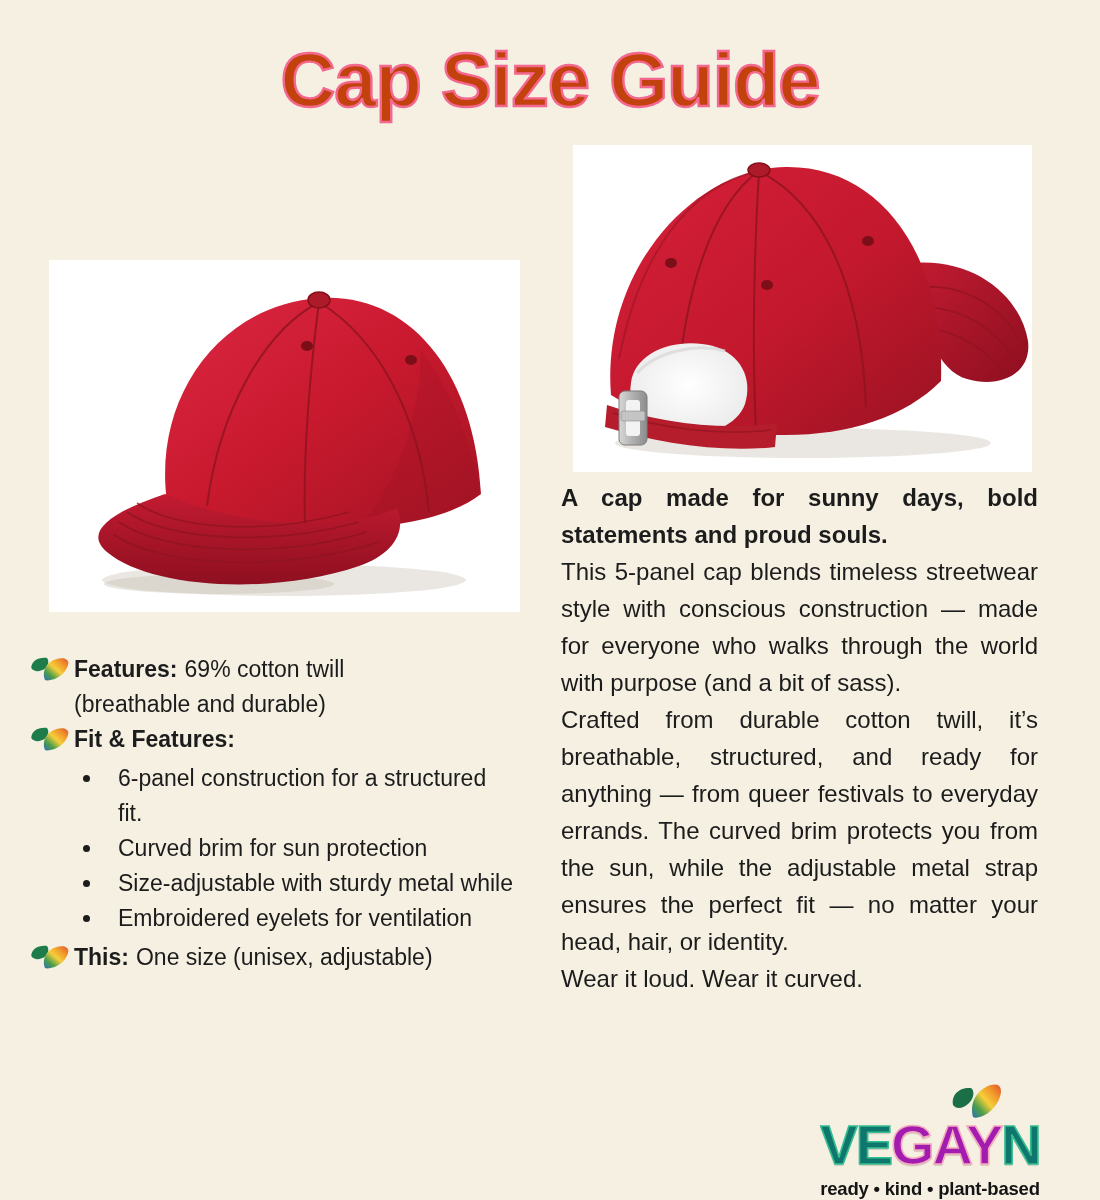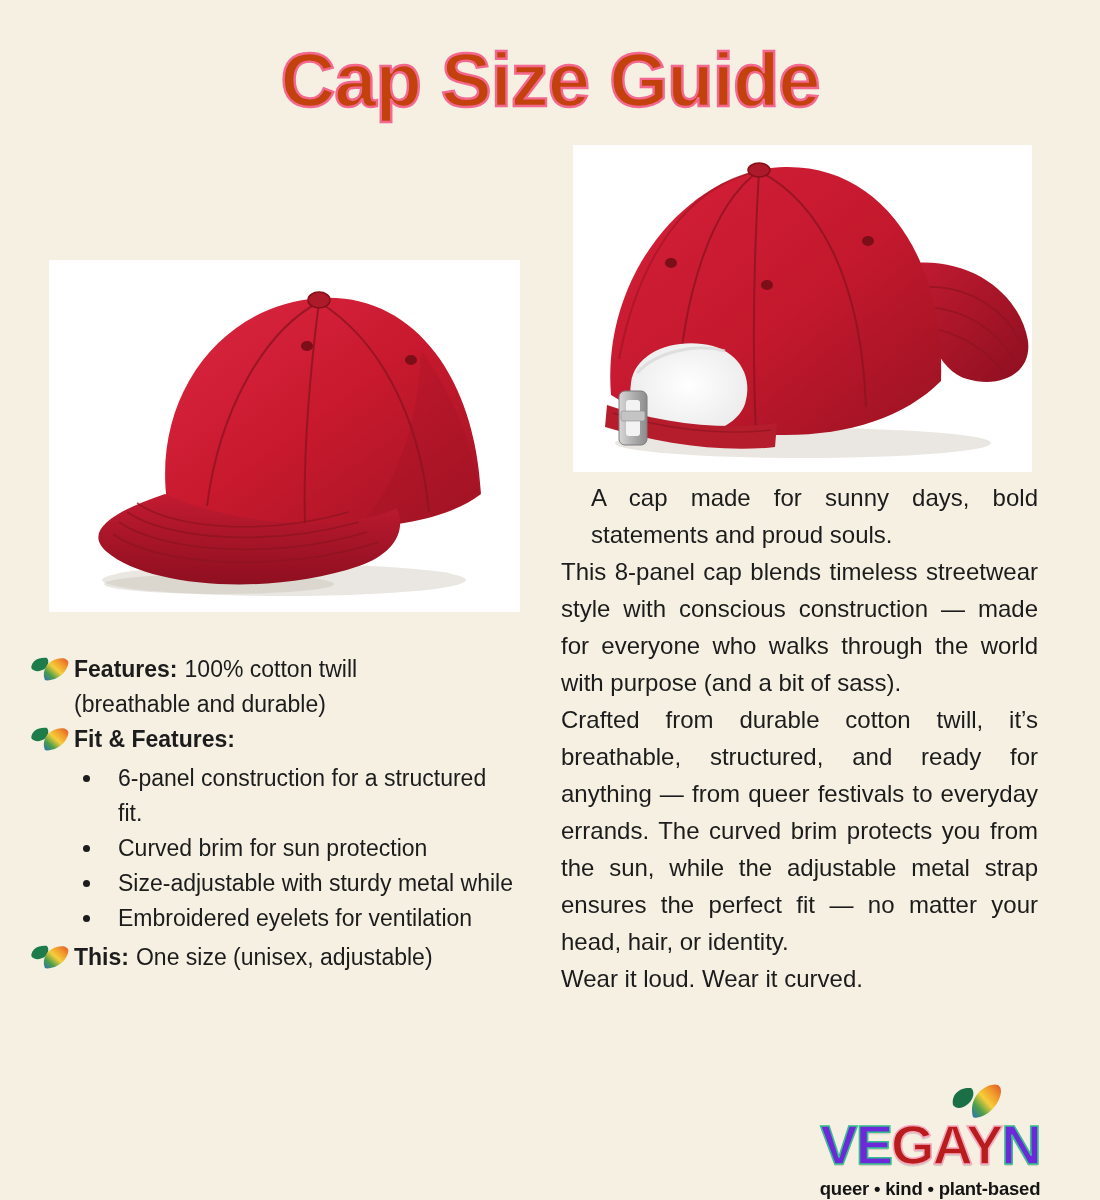--- a/index.html
+++ b/index.html
@@ -26,29 +26,29 @@
   .leaves{flex:0 0 46px;margin-top:5px;}
   .leaves svg{display:block;width:42px;height:27px;}
   .feature-body{flex:1;}
   .feature-body.narrow{max-width:334px;}
   .flabel{font-weight:bold;margin-right:7px;}
   .bullets{margin:4px;padding:0 0 0 26px;list-style:disc;max-width:412px;}
   .bullets li{padding-left:14px;}
   
   .description{position:absolute;left:561px;top:479px;width:477px;font-size:24px;line-height:37px;}
   .description p{margin:0;text-align:justify;}
-  .description .intro{font-weight:normal;margin-left:30px;}
+  .description .intro{font-weight:bold;}
   
   .logo{position:absolute;left:812px;top:1087px;width:236px;text-align:center;}
   .logo-leaves{position:absolute;left:136px;top:-4px;}
   .logo-leaves svg{display:block;width:54px;height:38px;}
   .logo-word{margin-top:30px;font-size:56px;line-height:1;font-weight:bold;letter-spacing:-2px;white-space:nowrap;
     text-shadow:0 2px 1px rgba(0,0,0,0.15);}
-  .lg-green{color:#6d28d9;-webkit-text-stroke:1.6px #35BE8E;}
-  .lg-pink{color:#b91c1c;-webkit-text-stroke:1.6px #F5A8BE;}
+  .lg-green{color:#0f766e;-webkit-text-stroke:1.6px #35BE8E;}
+  .lg-pink{color:#a21caf;-webkit-text-stroke:1.6px #F5A8BE;}
   .logo-tagline{margin-top:5px;font-size:18.5px;font-weight:bold;letter-spacing:-0.2px;color:#141414;white-space:nowrap;}
 </style>
 </head>
 <body>
 
 <div class="canvas">
 
   <h1 class="title">Cap Size Guide</h1>
 
   <div class="photo photo-front">
@@ -148,21 +148,21 @@
               <stop offset="0.5" stop-color="#F6CE3A"></stop>
                 <stop offset="0.75" stop-color="#4C9E4A"></stop>
               <stop offset="1" stop-color="#2D6FB2"></stop>
             </linearGradient>
           </defs>
           <path d="M2,13 C2,5 10,0 20,1 C23,3 23,9 19,13 C13,18 5,18 2,13 Z" fill="#1E7C4B"></path>
           <path d="M18,27 C14,15 21,5 33,2 C41,0 46,3 46,7 C45,16 36,25 26,27 C22,28 19,28 18,27 Z" fill="url(#rbw1)"></path>
         </svg>
       </span>
       <div class="feature-body narrow">
-        <b class="flabel">Features:</b><span>100% cotton twill (breathable and durable)</span>
+        <b class="flabel">Features:</b><span>69% cotton twill (breathable and durable)</span>
       </div>
     </div>
 
     <div class="feature">
       <span class="leaves">
         <svg viewBox="0 0 46 32">
           <path d="M2,13 C2,5 10,0 20,1 C23,3 23,9 19,13 C13,18 5,18 2,13 Z" fill="#1E7C4B"></path>
           <path d="M18,27 C14,15 21,5 33,2 C41,0 46,3 46,7 C45,16 36,25 26,27 C22,28 19,28 18,27 Z" fill="url(#rbw1)"></path>
         </svg>
       </span>
@@ -186,21 +186,21 @@
       </span>
       <div class="feature-body">
         <b class="flabel">This:</b><span>One size (unisex, adjustable)</span>
       </div>
     </div>
 
   </div>
 
   <div class="description">
     <p class="intro">A cap made for sunny days, bold statements and proud souls.</p>
-    <p>This 8-panel cap blends timeless streetwear style with conscious construction — made for everyone who walks through the world with purpose (and a bit of sass).</p>
+    <p>This 5-panel cap blends timeless streetwear style with conscious construction — made for everyone who walks through the world with purpose (and a bit of sass).</p>
     <p>Crafted from durable cotton twill, it’s breathable, structured, and ready for anything — from queer festivals to everyday errands. The curved brim protects you from the sun, while the adjustable metal strap ensures the perfect fit — no matter your head, hair, or identity.</p>
     <p>Wear it loud. Wear it curved.</p>
   </div>
 
   <div class="logo">
     <span class="logo-leaves">
       <svg viewBox="0 0 52 38">
         <defs>
           <linearGradient id="rbw2" x1="1" y1="0" x2="0" y2="1">
             <stop offset="0" stop-color="#E1502E"></stop>
@@ -208,16 +208,16 @@
             <stop offset="0.5" stop-color="#F6CE3A"></stop>
               <stop offset="0.75" stop-color="#4C9E4A"></stop>
             <stop offset="1" stop-color="#2D6FB2"></stop>
           </linearGradient>
         </defs>
         <path d="M4,22 C2,12 10,4 22,5 C26,8 25,16 19,21 C13,26 7,26 4,22 Z" fill="#1B6F46"></path>
         <path d="M24,34 C20,20 28,6 42,2 C50,0 52,4 52,9 C51,20 41,31 31,34 C27,35 25,35 24,34 Z" fill="url(#rbw2)"></path>
       </svg>
     </span>
     <div class="logo-word"><span class="lg-green">VE</span><span class="lg-pink">GAY</span><span class="lg-green">N</span></div>
-    <div class="logo-tagline">queer • kind • plant-based</div>
+    <div class="logo-tagline">ready • kind • plant-based</div>
   </div>
 
 </div>
 
 </body></html>

